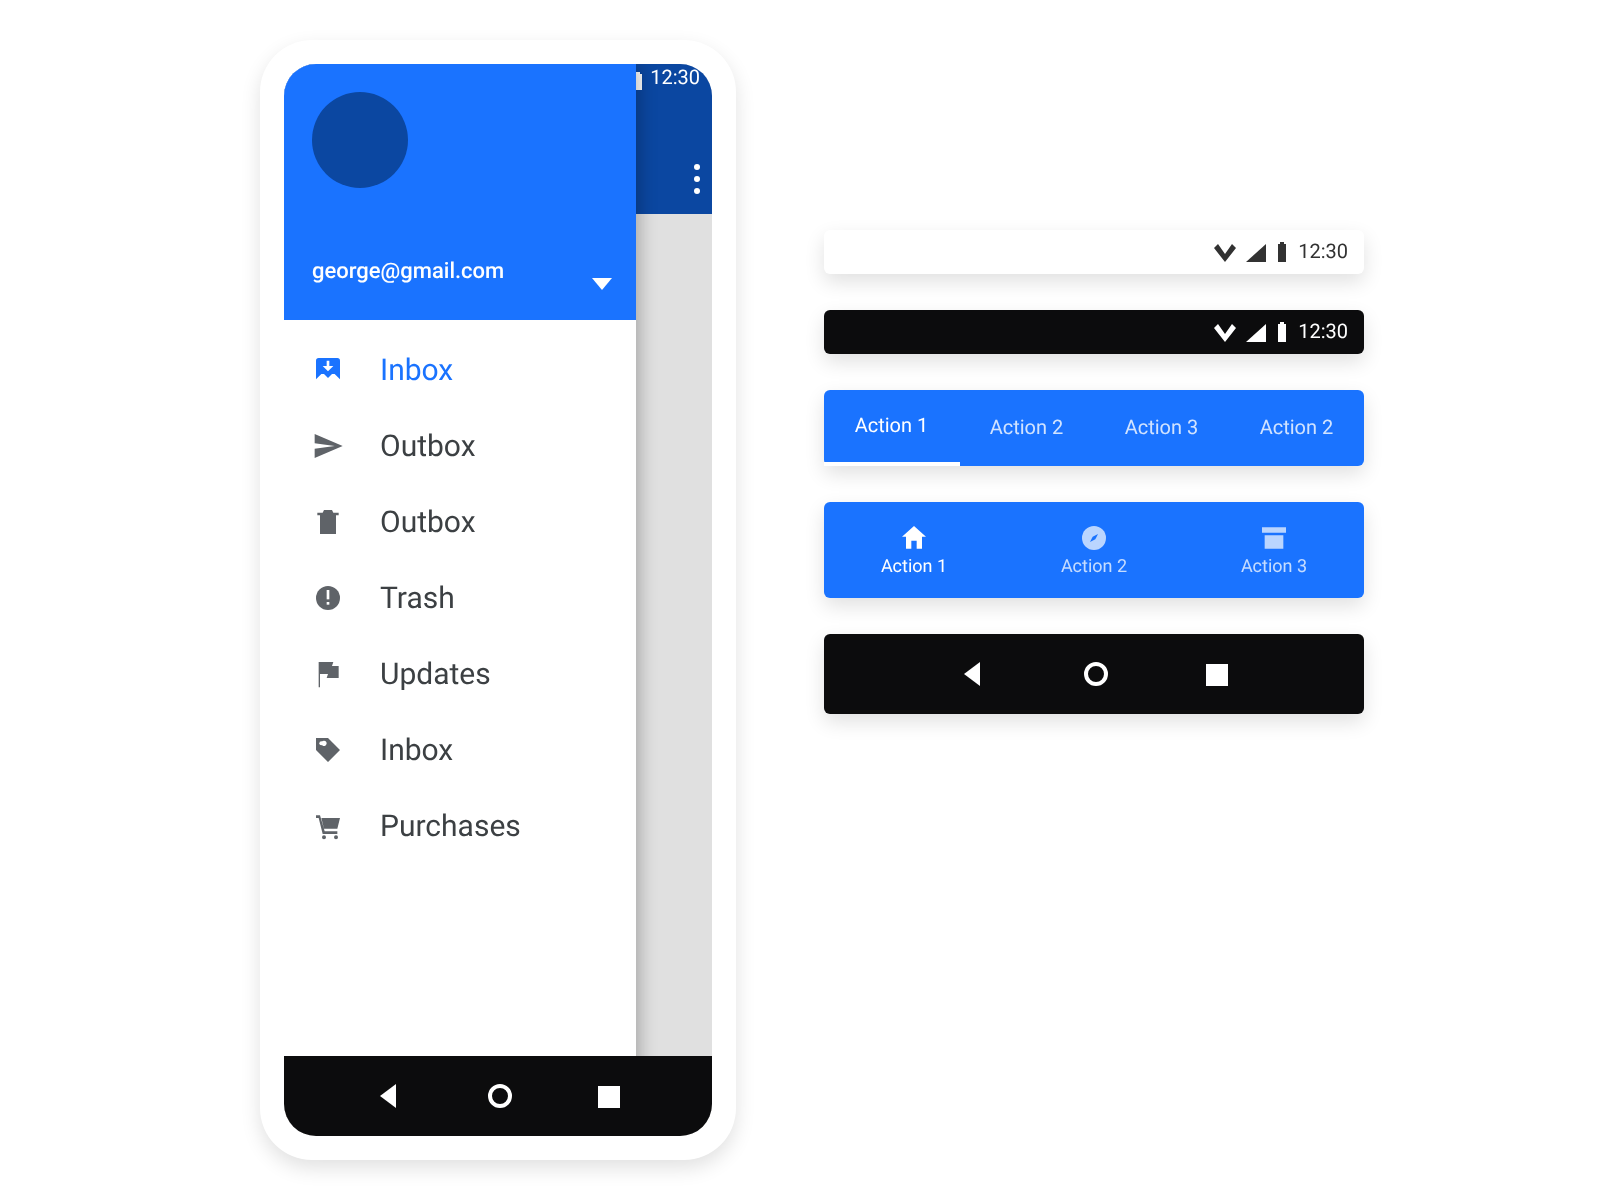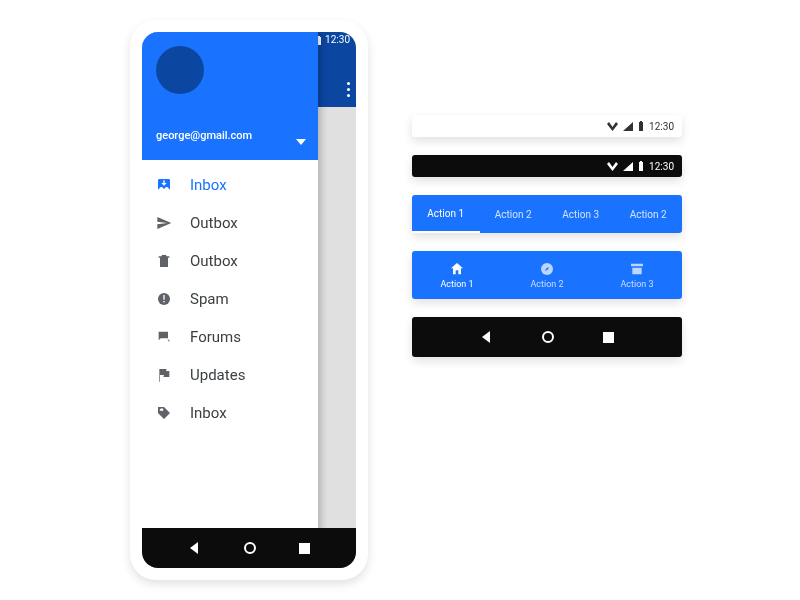--- a/index.html
+++ b/index.html
@@ -129,46 +129,46 @@
             <span>Outbox</span>
           </div>
           <div class="drawer-item">
             <span class="ico">
               <svg width="16" height="16" viewBox="0 0 24 24">
                 <circle cx="12" cy="12" r="9" fill="#5f6368"></circle>
                 <rect x="11" y="6" width="2" height="7" fill="#fff"></rect>
                 <rect x="11" y="15" width="2" height="2" fill="#fff"></rect>
               </svg>
             </span>
-            <span>Spam</span>
-          </div>
-          <div class="drawer-item">
-            <span class="ico">
-              <svg width="16" height="16" viewBox="0 0 24 24">
-                <path fill="#5f6368" d="M4 4h14v10H7l-3 3zM8 16h12v3l-3-3z"></path>
-              </svg>
-            </span>
-            <span>Forums</span>
+            <span>Trash</span>
           </div>
           <div class="drawer-item">
             <span class="ico">
               <svg width="16" height="16" viewBox="0 0 24 24">
                 <path fill="#5f6368" d="M5 3h11l-1 3h5v9h-9l1-3H6v10H5z"></path>
               </svg>
             </span>
             <span>Updates</span>
           </div>
           <div class="drawer-item">
             <span class="ico">
               <svg width="16" height="16" viewBox="0 0 24 24">
                 <path fill="#5f6368" d="M21 12l-9 9-9-9V3h9zM7 7a2 2 0 1 0 0-0.001z"></path>
                 <circle cx="7" cy="7" r="1.5" fill="#fff"></circle>
               </svg>
             </span>
             <span>Inbox</span>
+          </div>
+          <div class="drawer-item">
+            <span class="ico">
+              <svg width="16" height="16" viewBox="0 0 24 24">
+                <path fill="#5f6368" d="M7 6h14l-2 8H9zM6 4H3v2h2l3 12h11v-2H9.5zM9 22a1.5 1.5 0 1 0 0-3 1.5 1.5 0 0 0 0 3zm9 0a1.5 1.5 0 1 0 0-3 1.5 1.5 0 0 0 0 3z"></path>
+              </svg>
+            </span>
+            <span>Purchases</span>
           </div>
         </div>
     </div>
 
     <div class="sysnav">
       <span>
           <svg width="12" height="12" viewBox="0 0 12 12">
             <path fill="#fff" d="M9 0v12L1 6z"></path>
           </svg>
         </span>

